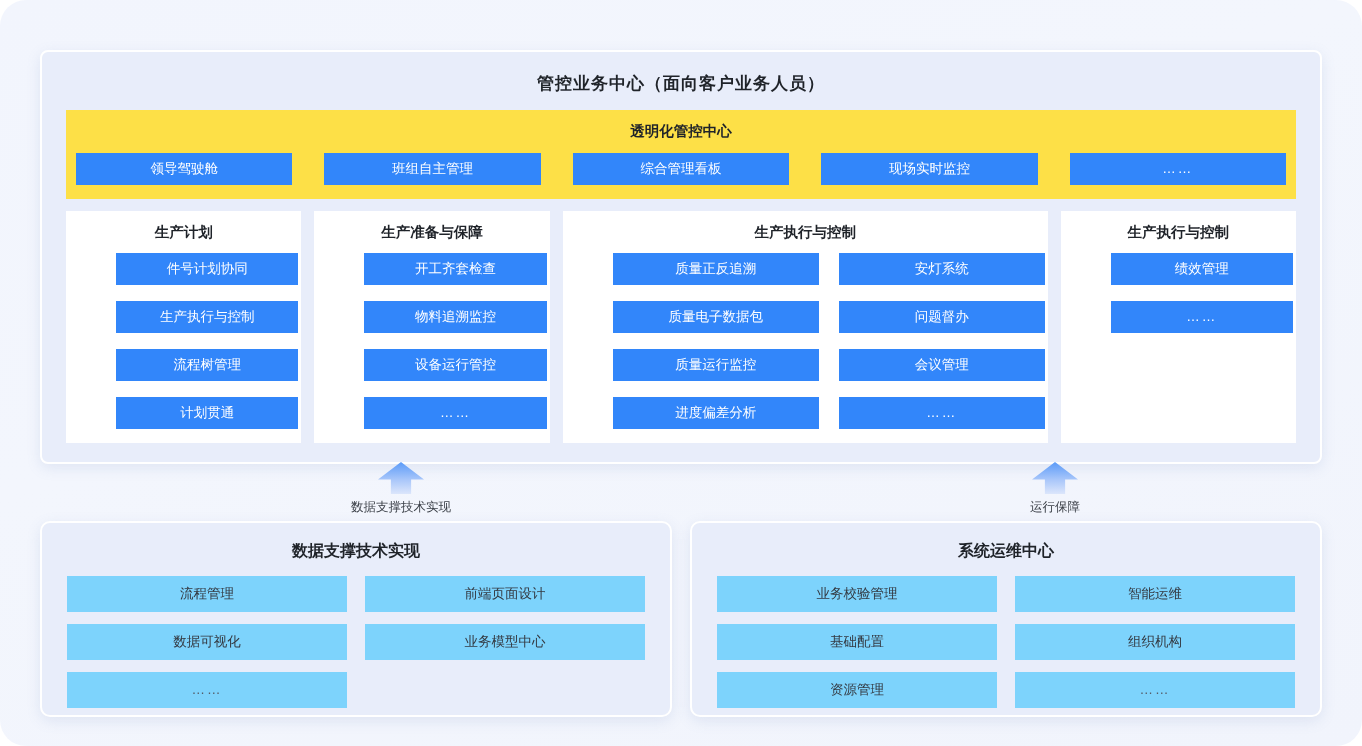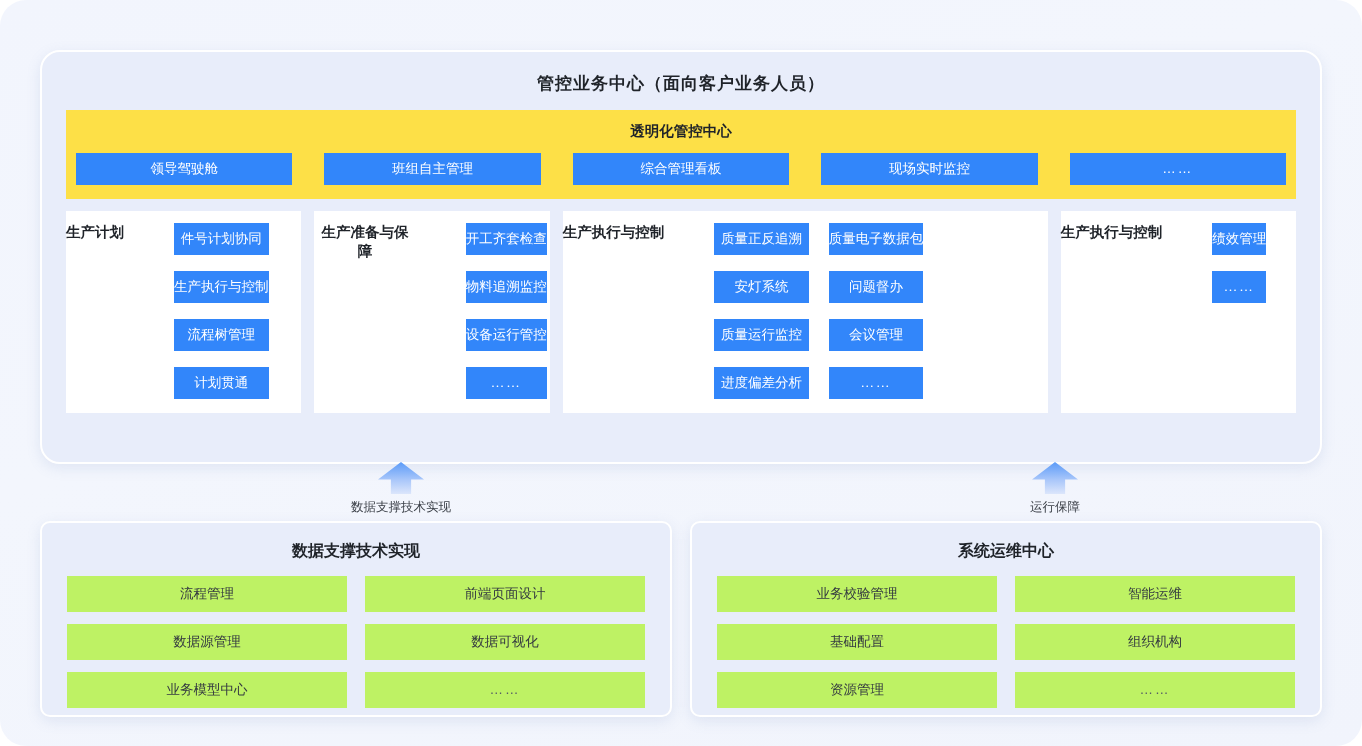--- a/index.html
+++ b/index.html
@@ -26,21 +26,21 @@
   
   .top-card {
     position: absolute;
     left: 40px;
     top: 50px;
     width: 1282px;
     height: 414px;
     box-sizing: border-box;
     background: #e8edfa;
     border: 2px solid #ffffff;
-    border-radius: 20px;
+    border-radius: 8px;
     box-shadow: 0 4px 14px rgba(120, 140, 190, 0.16);
   }
   .top-card-title {
     text-align: center;
     font-size: 17px;
     font-weight: bold;
     color: #1f2329;
     letter-spacing: 1px;
     padding-top: 20px;
     padding-bottom: 15px;
@@ -80,22 +80,21 @@
   .sections {
     display: flex;
     margin: 12px 24px 0 24px;
     gap: 13px;
     align-items: stretch;
   }
   .section {
     background: #ffffff;
     padding: 12px 0 14px 0;
     display: flex;
-    flex-direction: row;
-    font-family: Liberation Serif, serif;
+    flex-direction: column;
   }
   .section.w1 { flex: 1 1 0; }
   .section.w2 { flex: 2.06 1 0; }
   .section-title {
     text-align: center;
     font-size: 14.5px;
     font-weight: bold;
     color: #1f2329;
     padding-bottom: 11px;
   }
@@ -154,21 +153,21 @@
   .bp-grid {
     display: grid;
     grid-template-columns: 1fr 1fr;
     gap: 12px 18px;
     padding: 0 25px;
   }
   .cell-white {
     height: 36px;
     line-height: 36px;
     text-align: center;
-    background: #bef264;
+    background: #7dd3fc;
     color: #333840;
     font-size: 13.5px;
     white-space: nowrap;
   }
   .cell-white.dots { letter-spacing: 2px; color: #555b66; }
 </style>
 </head>
 <body>
 
 <div id="page">
@@ -203,22 +202,22 @@
             <div class="btn-blue">开工齐套检查</div>
             <div class="btn-blue">物料追溯监控</div>
             <div class="btn-blue">设备运行管控</div>
             <div class="btn-blue dots">……</div>
           </div>
         </div>
         <div class="section w2">
           <div class="section-title">生产执行与控制</div>
           <div class="section-grid cols2">
             <div class="btn-blue">质量正反追溯</div>
+            <div class="btn-blue">安灯系统</div>
             <div class="btn-blue">质量电子数据包</div>
-            <div class="btn-blue">安灯系统</div>
             <div class="btn-blue">问题督办</div>
             <div class="btn-blue">质量运行监控</div>
             <div class="btn-blue">会议管理</div>
             <div class="btn-blue">进度偏差分析</div>
             <div class="btn-blue dots">……</div>
           </div>
         </div>
         <div class="section w1">
           <div class="section-title">生产执行与控制</div>
           <div class="section-grid cols1">
@@ -237,21 +236,20 @@
   <div class="arrow-group" style="left:955px; top:462px;">
     <div class="arrow-shape"></div>
     <div class="arrow-label">运行保障</div>
   </div>
 
   <div class="bottom-panel" id="bottom-left">
     <div class="bp-title">数据支撑技术实现</div>
     <div class="bp-grid" id="bp-grid-0">
         <div class="cell-white">流程管理</div>
         <div class="cell-white">前端页面设计</div>
-        <div class="cell-white">数据源管理</div>
         <div class="cell-white">数据可视化</div>
         <div class="cell-white">业务模型中心</div>
         <div class="cell-white dots">……</div>
       </div>
   </div>
 
   <div class="bottom-panel" id="bottom-right">
     <div class="bp-title">系统运维中心</div>
     <div class="bp-grid" id="bp-grid-1">
         <div class="cell-white">业务校验管理</div>

